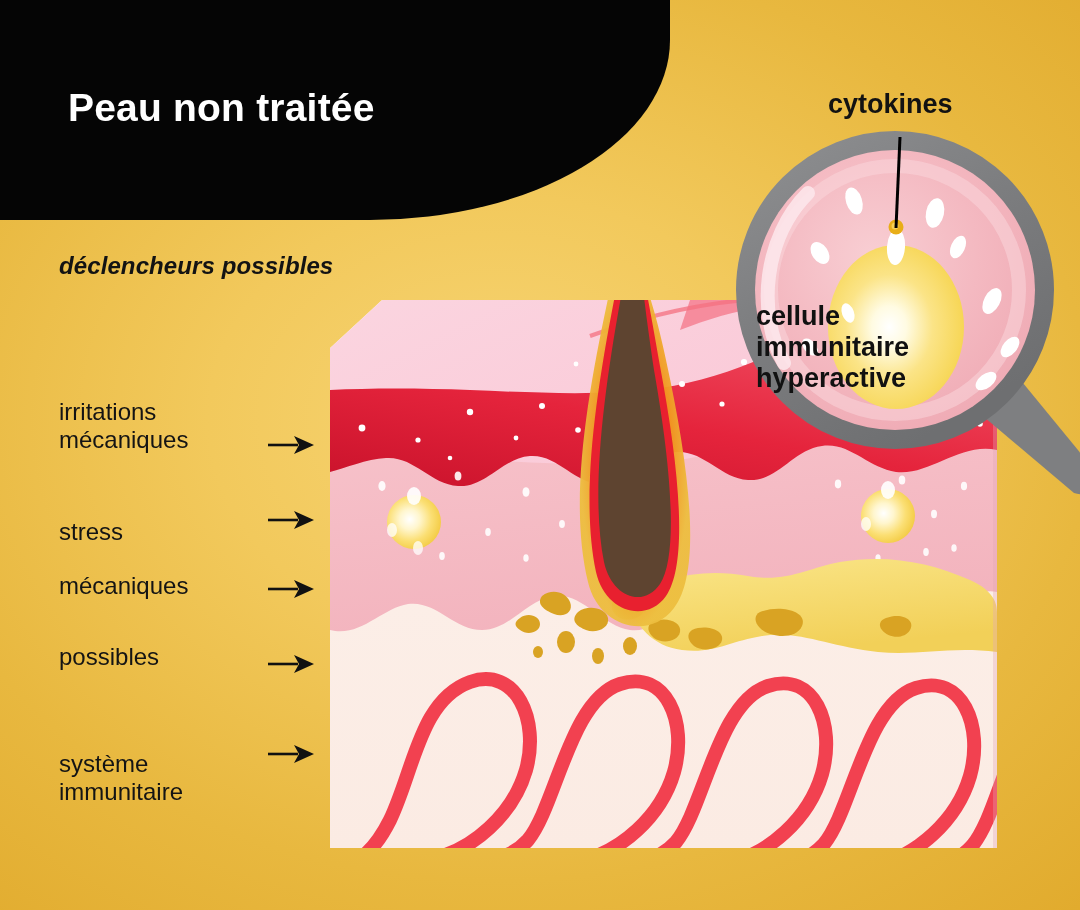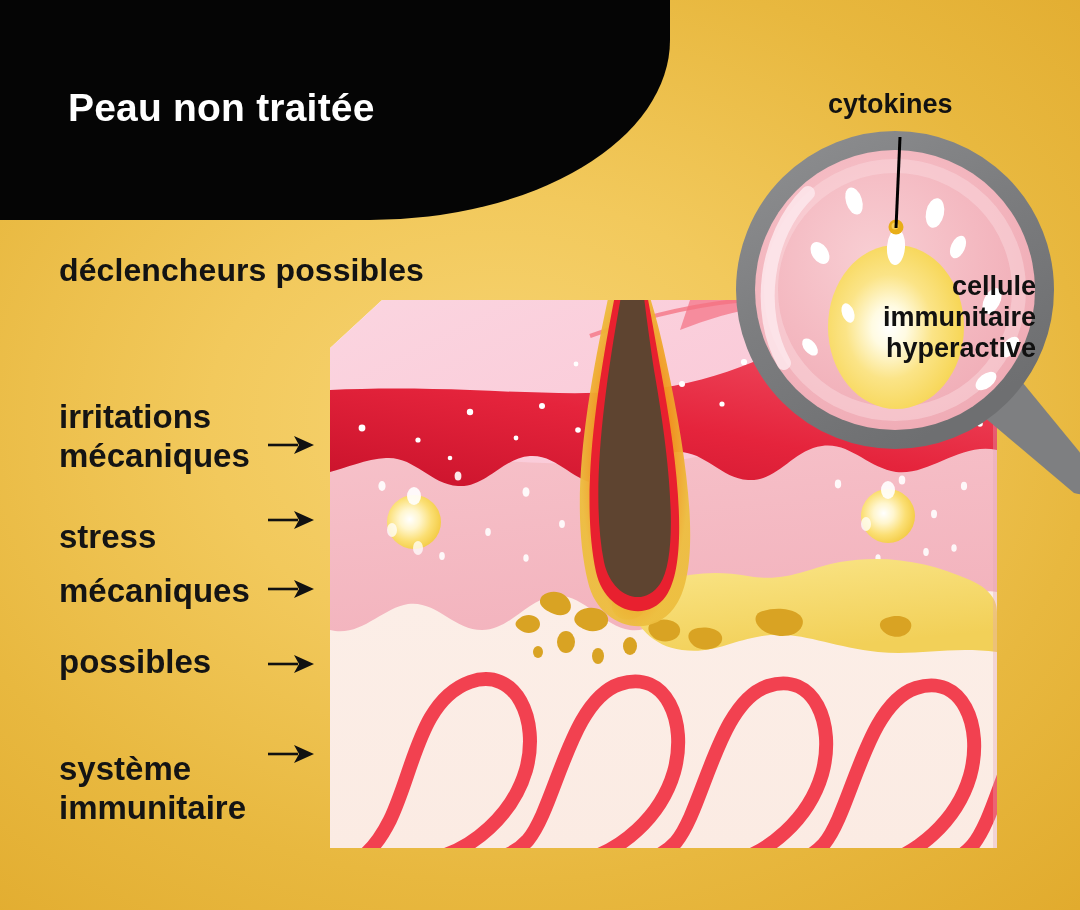--- a/index.html
+++ b/index.html
@@ -41,41 +41,42 @@
     z-index: 25;
     white-space: nowrap;
     margin-top: 16px;
   }
 
   
   .section-heading {
     position: absolute;
     left: 59px;
     top: 252px;
-    font-size: 32px;
+    font-size: 24px;
     font-weight: bold;
     color: #131313;
     letter-spacing: 0.1px;
     white-space: nowrap;
     z-index: 16;
+    font-style: italic;
   }
 
   
   .triggers {
     position: absolute;
     left: 0;
     top: 390px;
     width: 330px;
     z-index: 16;
   }
   .trigger-label {
     position: absolute;
     left: 59px;
-    font-size: 33px;
-    font-weight: bold;
+    font-size: 24px;
+    font-weight: normal;
     color: #141414;
     line-height: 1.17;
     white-space: pre-line;
   }
   .trigger-arrow {
     position: absolute;
     left: 268px;
     width: 46px;
     height: 22px;
   }
@@ -108,23 +109,23 @@
     top: 89px;
     font-size: 27px;
     font-weight: bold;
     color: #121212;
     white-space: nowrap;
     z-index: 34;
   }
   .cell-label {
     position: absolute;
     left: 756px;
-    top: 271px;
+    top: 301px;
     width: 280px;
-    text-align: right;
+    text-align: left;
     font-size: 27px;
     font-weight: bold;
     color: #111111;
     line-height: 1.15;
     z-index: 34;
     white-space: pre-line;
   }
 </style>
 </head>
 <body>

